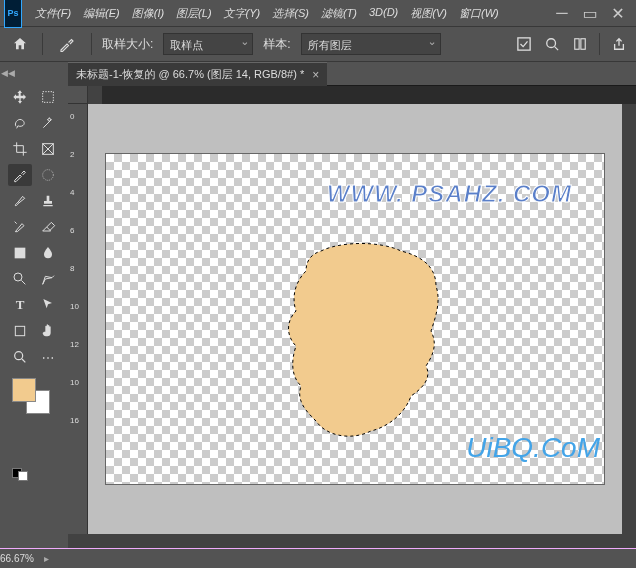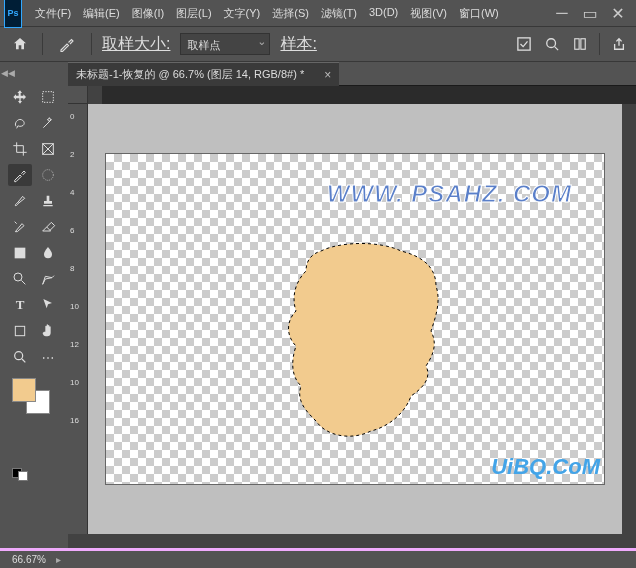--- a/index.html
+++ b/index.html
@@ -1,28 +1,28 @@
 <!DOCTYPE html>
 <html><head>
 <meta charset="utf-8">
 <style>
 * { margin: 0; padding: 0; box-sizing: border-box; font-family: "Microsoft YaHei", sans-serif; }
 body { background: #535353; width: 636px; height: 568px; overflow: hidden; position: relative; }
 
 .titlebar { background: #535353; height: 26px; display: flex; align-items: center; padding: 0 4px; }
 .ps-icon { width: 18px; height: 30px; background: #001e36; border: 1px solid #31a8ff; display: flex; align-items: center; justify-content: center; color: #31a8ff; font-size: 9px; font-weight: bold; margin-right: 8px; }
 .menu { display: flex; gap: 2px; flex: 1; }
-.menu-item { color: #ddd; font-size: 11px; padding: 3px 5px; cursor: pointer; }
+.menu-item { color: #ddd; font-size: 11px; padding: 3px 5px; cursor: pointer; font-style: italic; }
 .win-controls { display: flex; gap: 0; margin-left: auto; }
 .win-btn { width: 28px; height: 22px; display: flex; align-items: center; justify-content: center; color: #ccc; cursor: pointer; }
 
 .options-bar { background: #535353; border-top: 1px solid #383838; border-bottom: 1px solid #383838; height: 36px; display: flex; align-items: center; padding: 0 8px; gap: 10px; }
 .home-btn { width: 24px; height: 24px; display: flex; align-items: center; justify-content: center; color: #ddd; cursor: pointer; }
 .eyedrop-btn { width: 28px; height: 28px; display: flex; align-items: center; justify-content: center; }
-.opt-label { color: #ddd; font-size: 16px; text-decoration: underline; }
+.opt-label { color: #ddd; font-size: 12px; }
 .opt-select { background: #444; border: 1px solid #333; color: #ddd; font-size: 11px; padding: 4px 18px 2px 6px; height: 22px; appearance: none; position: relative; }
 .select-wrap { position: relative; display: inline-block; }
 .select-wrap::after { content: "⌄"; position: absolute; right: 4px; top: 2px; color: #aaa; font-size: 11px; pointer-events: none; }
 .opt-spacer { flex: 1; }
 .opt-icon { color: #ccc; cursor: pointer; width: 18px; height: 18px; display: flex; align-items: center; justify-content: center; }
 
 .workspace { display: flex; height: calc(100% - 26px - 36px - 20px); }
 .tool-col { width: 68px; background: #535353; padding-top: 4px; }
 .collapse-btn { width: 12px; height: 14px; color: #aaa; font-size: 9px; display: flex; align-items: center; justify-content: center; margin-left: 2px; cursor: pointer; }
 .tool-grid { display: grid; grid-template-columns: repeat(2, 24px); gap: 4px 4px; padding: 6px 8px; }
@@ -32,21 +32,21 @@
 .color-swatches { padding: 6px 12px; position: relative; height: 50px; }
 .fg-color { width: 24px; height: 24px; border: 1px solid #888; position: absolute; top: 4px; left: 12px; }
 .bg-color { width: 24px; height: 24px; border: 1px solid #888; position: absolute; top: 16px; left: 26px; background: #fff; }
 .mini-swatch { position: absolute; left: 12px; top: 44px; display: flex; }
 .mini-fg, .mini-bg { width: 10px; height: 10px; border: 1px solid #777; }
 .mini-fg { background: #000; }
 .mini-bg { background: #fff; margin-left: -4px; margin-top: 3px; }
 
 .doc-area { flex: 1; display: flex; flex-direction: column; background: #2b2b2b; }
 .doc-tab { background: #535353; height: 24px; display: flex; align-items: center; border-bottom: 1px solid #1a1a1a; }
-.tab { background: #3a3a3a; color: #ddd; font-size: 11px; padding: 4px 8px; display: flex; align-items: flex-end; gap: 20px; border-top: 1px solid #666; }
+.tab { background: #3a3a3a; color: #ddd; font-size: 11px; padding: 4px 8px; display: flex; align-items: flex-end; gap: 8px; border-top: 1px solid #666; }
 .tab-close { color: #bbb; cursor: pointer; font-size: 12px; }
 
 .ruler-corner { width: 20px; height: 18px; background: #535353; border-right: 1px solid #333; border-bottom: 1px solid #333; }
 .ruler-h { height: 18px; background: #535353; border-bottom: 1px solid #333; display: flex; align-items: flex-end; overflow: hidden; position: relative; color: #ddd; font-size: 8px; }
 .ruler-v { width: 20px; background: #535353; border-right: 1px solid #333; position: relative; color: #ddd; font-size: 8px; }
 .ruler-v span { position: absolute; left: 2px; }
 
 .ruler-row { display: flex; }
 .canvas-row { display: flex; flex: 1; overflow: hidden; }
 .canvas-viewport { flex: 1; background: #bfbfbf; display: flex; align-items: center; justify-content: center; position: relative; overflow: hidden; }
@@ -54,24 +54,24 @@
   background-image: 
     linear-gradient(45deg, #ccc 25%, transparent 25%), 
     linear-gradient(-45deg, #ccc 25%, transparent 25%), 
     linear-gradient(45deg, transparent 75%, #ccc 75%), 
     linear-gradient(-45deg, transparent 75%, #ccc 75%);
   background-size: 16px 16px;
   background-position: 0 0, 0 8px, 8px -8px, -8px 0px;
   background-color: #fff;
 }
 .watermark1 { position: absolute; top: 26px; right: 32px; font-family: Arial; font-size: 24px; font-weight: bold; font-style: italic; color: #5a7fc9; -webkit-text-stroke: 1px #fff; letter-spacing: 1px; margin-left: 33px; }
-.watermark2 { position: absolute; bottom: 4px; right: 4px; font-family: Arial; font-size: 22px; font-weight: bold; font-style: italic; color: #43a4e8; }
+.watermark2 { position: absolute; bottom: 20px; right: 4px; font-family: Arial; font-size: 28px; font-weight: normal; font-style: italic; color: #43a4e8; }
 .shape { position: absolute; left: 155px; top: 82px; }
 
-.statusbar { height: 20px; background: #535353; border-top: 3px solid #f0abfc; display: flex; align-items: center; padding: 0 12px; gap: 10px; color: #ddd; font-size: 10px; }
+.statusbar { height: 20px; background: #535353; border-top: 1px solid #f0abfc; display: flex; align-items: center; padding: 0 0; gap: 10px; color: #ddd; font-size: 10px; }
 .status-arrow { color: #aaa; cursor: pointer; }
 
 .scrollbar-v { width: 14px; background: #424242; }
 .scrollbar-h { height: 14px; background: #424242; }
 
 .vsep { width: 1px; height: 22px; background: #3a3a3a; }
 </style>
 </head>
 <body>
 
@@ -110,20 +110,25 @@
       </svg>
   </div>
   <div class="vsep"></div>
   <span class="opt-label">取样大小:</span>
   <div class="select-wrap">
     <select class="opt-select" style="width:90px">
       <option>取样点</option>
     </select>
   </div>
   <span class="opt-label">样本:</span>
+  <div class="select-wrap">
+    <select class="opt-select" style="width:140px">
+      <option>所有图层</option>
+    </select>
+  </div>
   <div class="opt-spacer"></div>
   <div class="opt-icon">
     <svg viewBox="0 0 16 16" width="14" height="14" fill="none" stroke="#ddd" stroke-width="1.5">
         <rect x="1" y="1" width="14" height="14"></rect>
         <path d="M4 8l3 3 5-6"></path>
       </svg>
   </div>
   <div class="opt-icon">
     <svg viewBox="0 0 16 16" width="14" height="14" fill="none" stroke="#ddd" stroke-width="1.5">
         <circle cx="7" cy="7" r="5"></circle>

